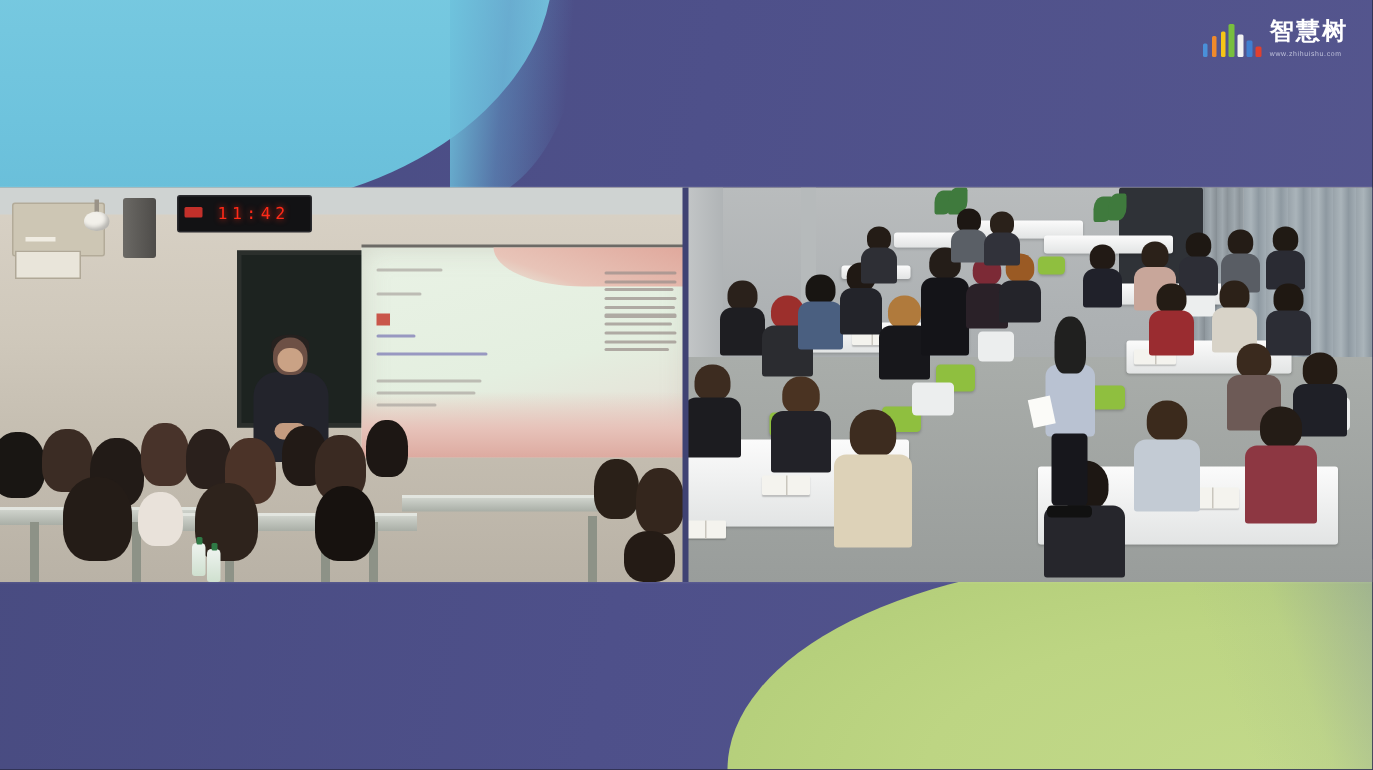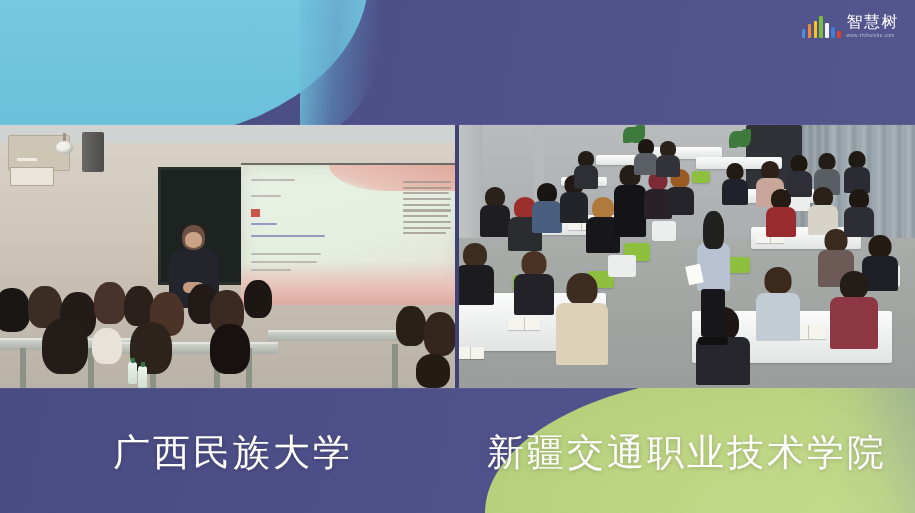--- a/index.html
+++ b/index.html
@@ -28,21 +28,21 @@
   .brand-icon{width:21px;height:21px;border-radius:5px;background:#fdfdfd;
     display:flex;align-items:center;justify-content:center;box-shadow:0 0 0 .5px rgba(255,255,255,.35);}
   .brand-icon svg{display:block;}
   .brand-text{color:#ffffff;font-size:14.5px;letter-spacing:1px;font-weight:500;opacity:.97;
     text-shadow:0 1px 1px rgba(0,0,0,.12);}
 
   .zhs-logo{position:absolute;right:16px;top:14px;display:flex;align-items:flex-end;gap:6px;}
   .zhs-bars{display:flex;align-items:flex-end;gap:2.5px;height:22px;}
   .zhs-bars i{display:block;width:3.4px;border-radius:1px;}
   .zhs-word{display:flex;flex-direction:column;align-items:flex-start;}
-  .zhs-cn{color:#ffffff;font-size:16px;font-weight:400;letter-spacing:1.5px;line-height:1;}
+  .zhs-cn{color:#ffffff;font-size:16px;font-weight:700;letter-spacing:1.5px;line-height:1;}
   .zhs-url{color:#d6d9ec;font-size:4.6px;letter-spacing:.45px;margin-top:2.5px;opacity:.82;}
 
   
   .video-strip{position:absolute;left:0;top:125px;width:915px;height:263px;display:flex;
     box-shadow:0 0 0 1px rgba(255,255,255,.06);}
   .vpane{position:relative;height:263px;overflow:hidden;background:#8d8a86;}
   .vpane.left{width:456px;}
   .vpane.right{width:459px;}
   .vdivider{position:absolute;left:455px;top:125px;width:4px;height:263px;background:#3f4273;z-index:6;}
 
@@ -171,20 +171,24 @@
       <div class="L-wall"></div>
       <div class="L-ceil"></div>
       <div class="L-box"></div>
       <div class="L-box2"></div>
       <div class="L-cam">
         <span class="arm"></span>
           <span class="dome"></span>
       </div>
       <div class="L-spk"></div>
 
+      <div class="L-clock">
+        <span class="lbl"></span>
+        <span class="dig">11:42</span>
+      </div>
 
       <div class="L-board"></div>
 
       <div class="L-screen">
         <span class="sl-tophill"></span>
         <span class="sl-bothill"></span>
         <span class="sl-redsq"></span>
         <span class="ln" style="top:14px;width:44px;"></span>
         <span class="ln" style="top:30px;width:30px;"></span>
         <span class="ln u" style="top:58px;width:26px;"></span>
@@ -406,16 +410,14 @@
         <span class="top"></span>
           <span class="hair"></span>
           <span class="pants"></span>
         <span class="shoes"></span>
           <span class="paper"></span>
       </div>
     </div>
   </div>
   <div class="vdivider"></div>
 
-  <div class="caption cap-left">广西民族大学</div>
-  <div class="caption cap-right">新疆交通职业技术学院</div>
 
 </div>
 
 </body></html>

